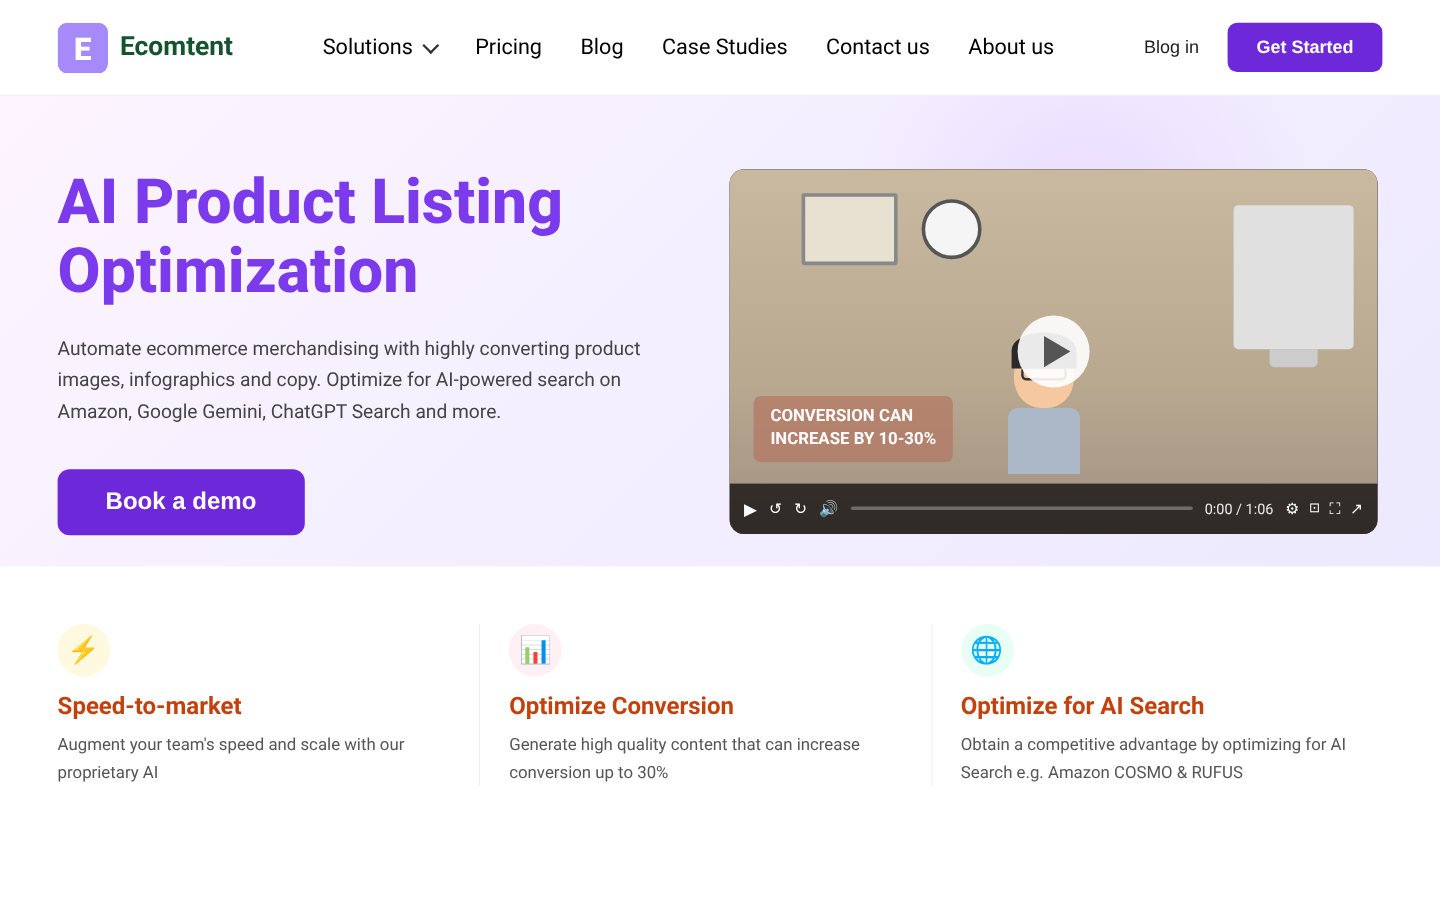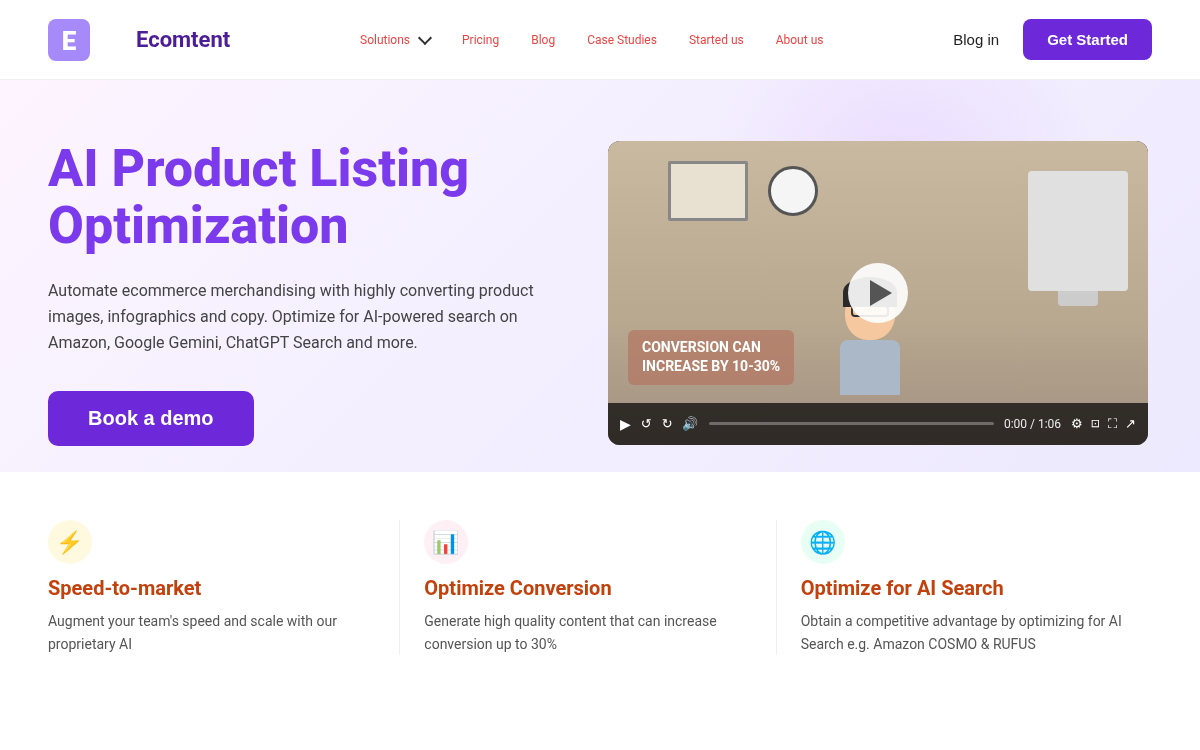--- a/index.html
+++ b/index.html
@@ -29,31 +29,30 @@
       gap: 10px;
       text-decoration: none;
     }
     .logo-icon {
       width: 42px;
       height: 42px;
     }
     .logo-text {
       font-size: 22px;
       font-weight: 700;
-      color: #4c1d95;
-      margin-left: 36px;
+      color: #14532d;
     }
     .nav-links {
       display: flex;
       align-items: center;
       gap: 32px;
     }
     .nav-link {
-      font-size: 12px;
-      color: #ef4444;
+      font-size: 18px;
+      color: #000000;
       text-decoration: none;
       cursor: pointer;
     }
     .nav-solutions {
       display: flex;
       align-items: center;
       gap: 4px;
     }
     .nav-actions {
       display: flex;
@@ -383,21 +382,21 @@
   </a>
 
   <div class="nav-links">
     <span class="nav-link nav-solutions">
       <span>Solutions</span>
       <span class="chevron-down" style="margin-left:6px;"></span>
     </span>
     <a class="nav-link" href="#">Pricing</a>
     <a class="nav-link" href="#">Blog</a>
     <a class="nav-link" href="#">Case Studies</a>
-    <a class="nav-link" href="#">Started us</a>
+    <a class="nav-link" href="#">Contact us</a>
     <a class="nav-link" href="#">About us</a>
   </div>
 
   <div class="nav-actions">
     <button class="sign-in">Blog in</button>
     <button class="get-started-btn">Get Started</button>
   </div>
 </nav>
 
 <section class="hero-bg">

